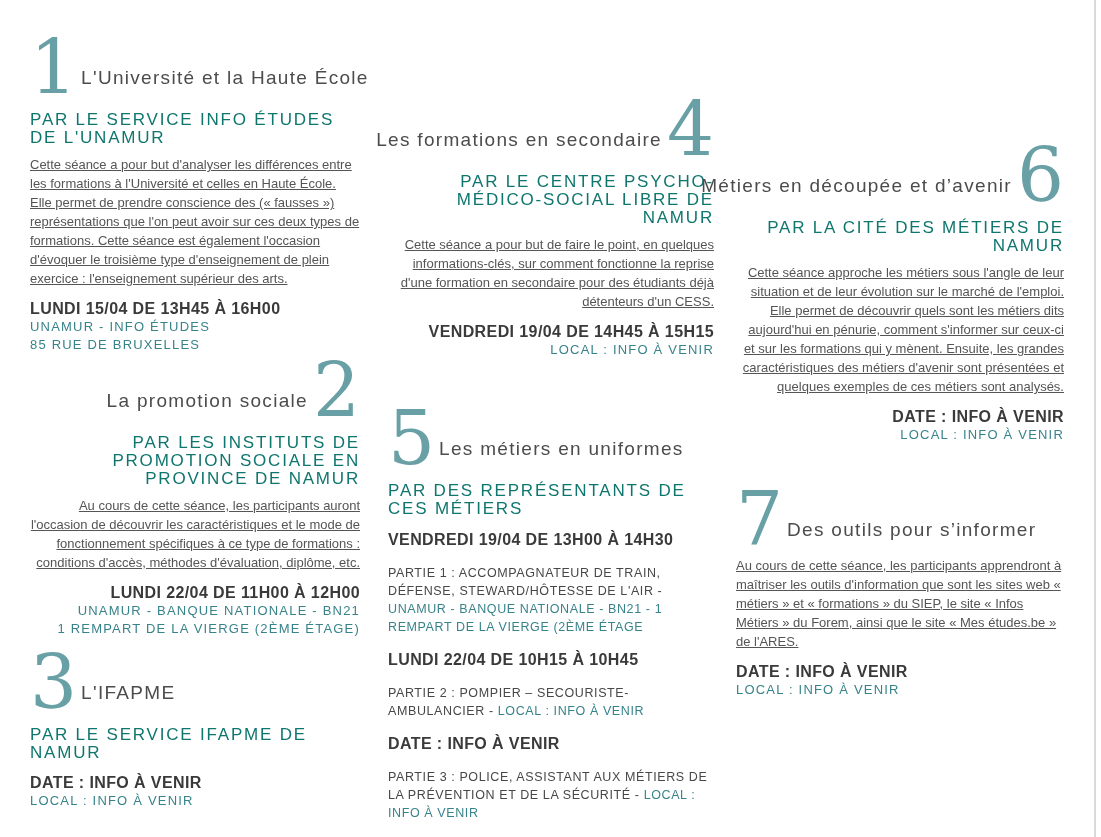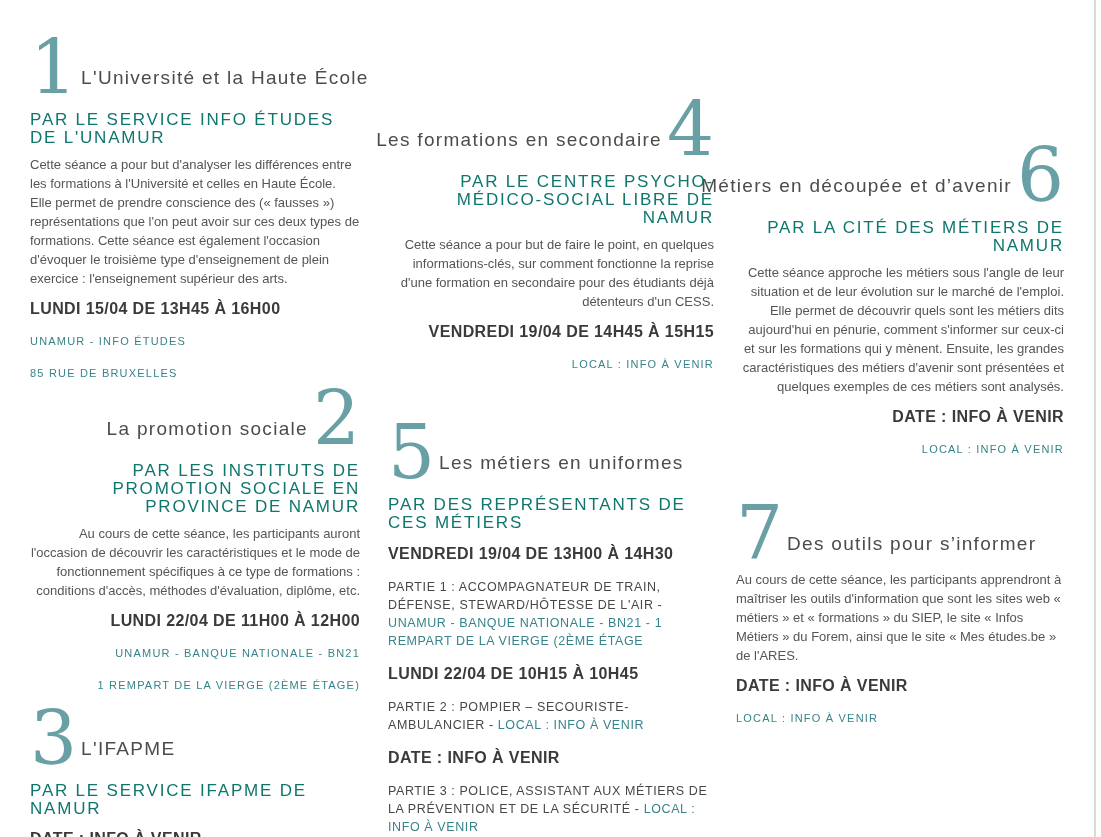--- a/index.html
+++ b/index.html
@@ -30,28 +30,28 @@
   }
   .left  .sec-title { margin-left:4px; }
   .right .sec-title { margin-right:5px; }
 
   .provider {
     margin-top:15px; font-size:17px; letter-spacing:1.8px;
     color:#0f766e; line-height:18px;
   }
   .right .provider, .right .body, .right .date-line, .right .loc-line { text-align:right; }
 
-  .body { margin:8px 0 0 0; font-size:13px; line-height:19px; color:#555555; }
+  .body { margin:8px 0 0 0; font-size:13px; line-height:19px; color:#555555;text-decoration:underline; }
 
   .date-line {
     margin-top:12px; font-size:16px; font-weight:bold;
     color:#3a3a3a; letter-spacing:0.4px;
   }
   .loc-line {
-    margin-top:15px; font-size:11px; letter-spacing:1.2px;
+    margin-top:1px; font-size:13px; letter-spacing:1.2px;
     color:#37838a; line-height:16.5px;
   }
 
   .sched { margin-top:13px; }
   .sched + .sched { margin-top:15px; }
   .detail {
     margin:15px 0 0 0; font-size:12.5px; line-height:18px;
     letter-spacing:0.6px; color:#474747;
   }
   .detail .d-teal { color:#37838a; }

